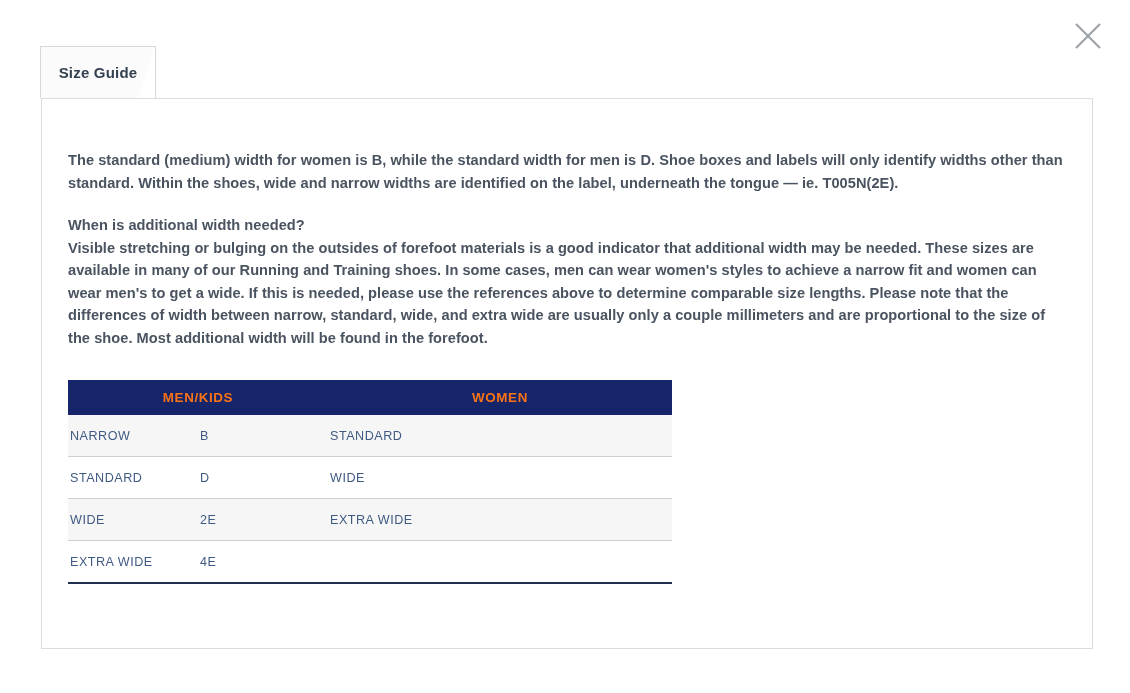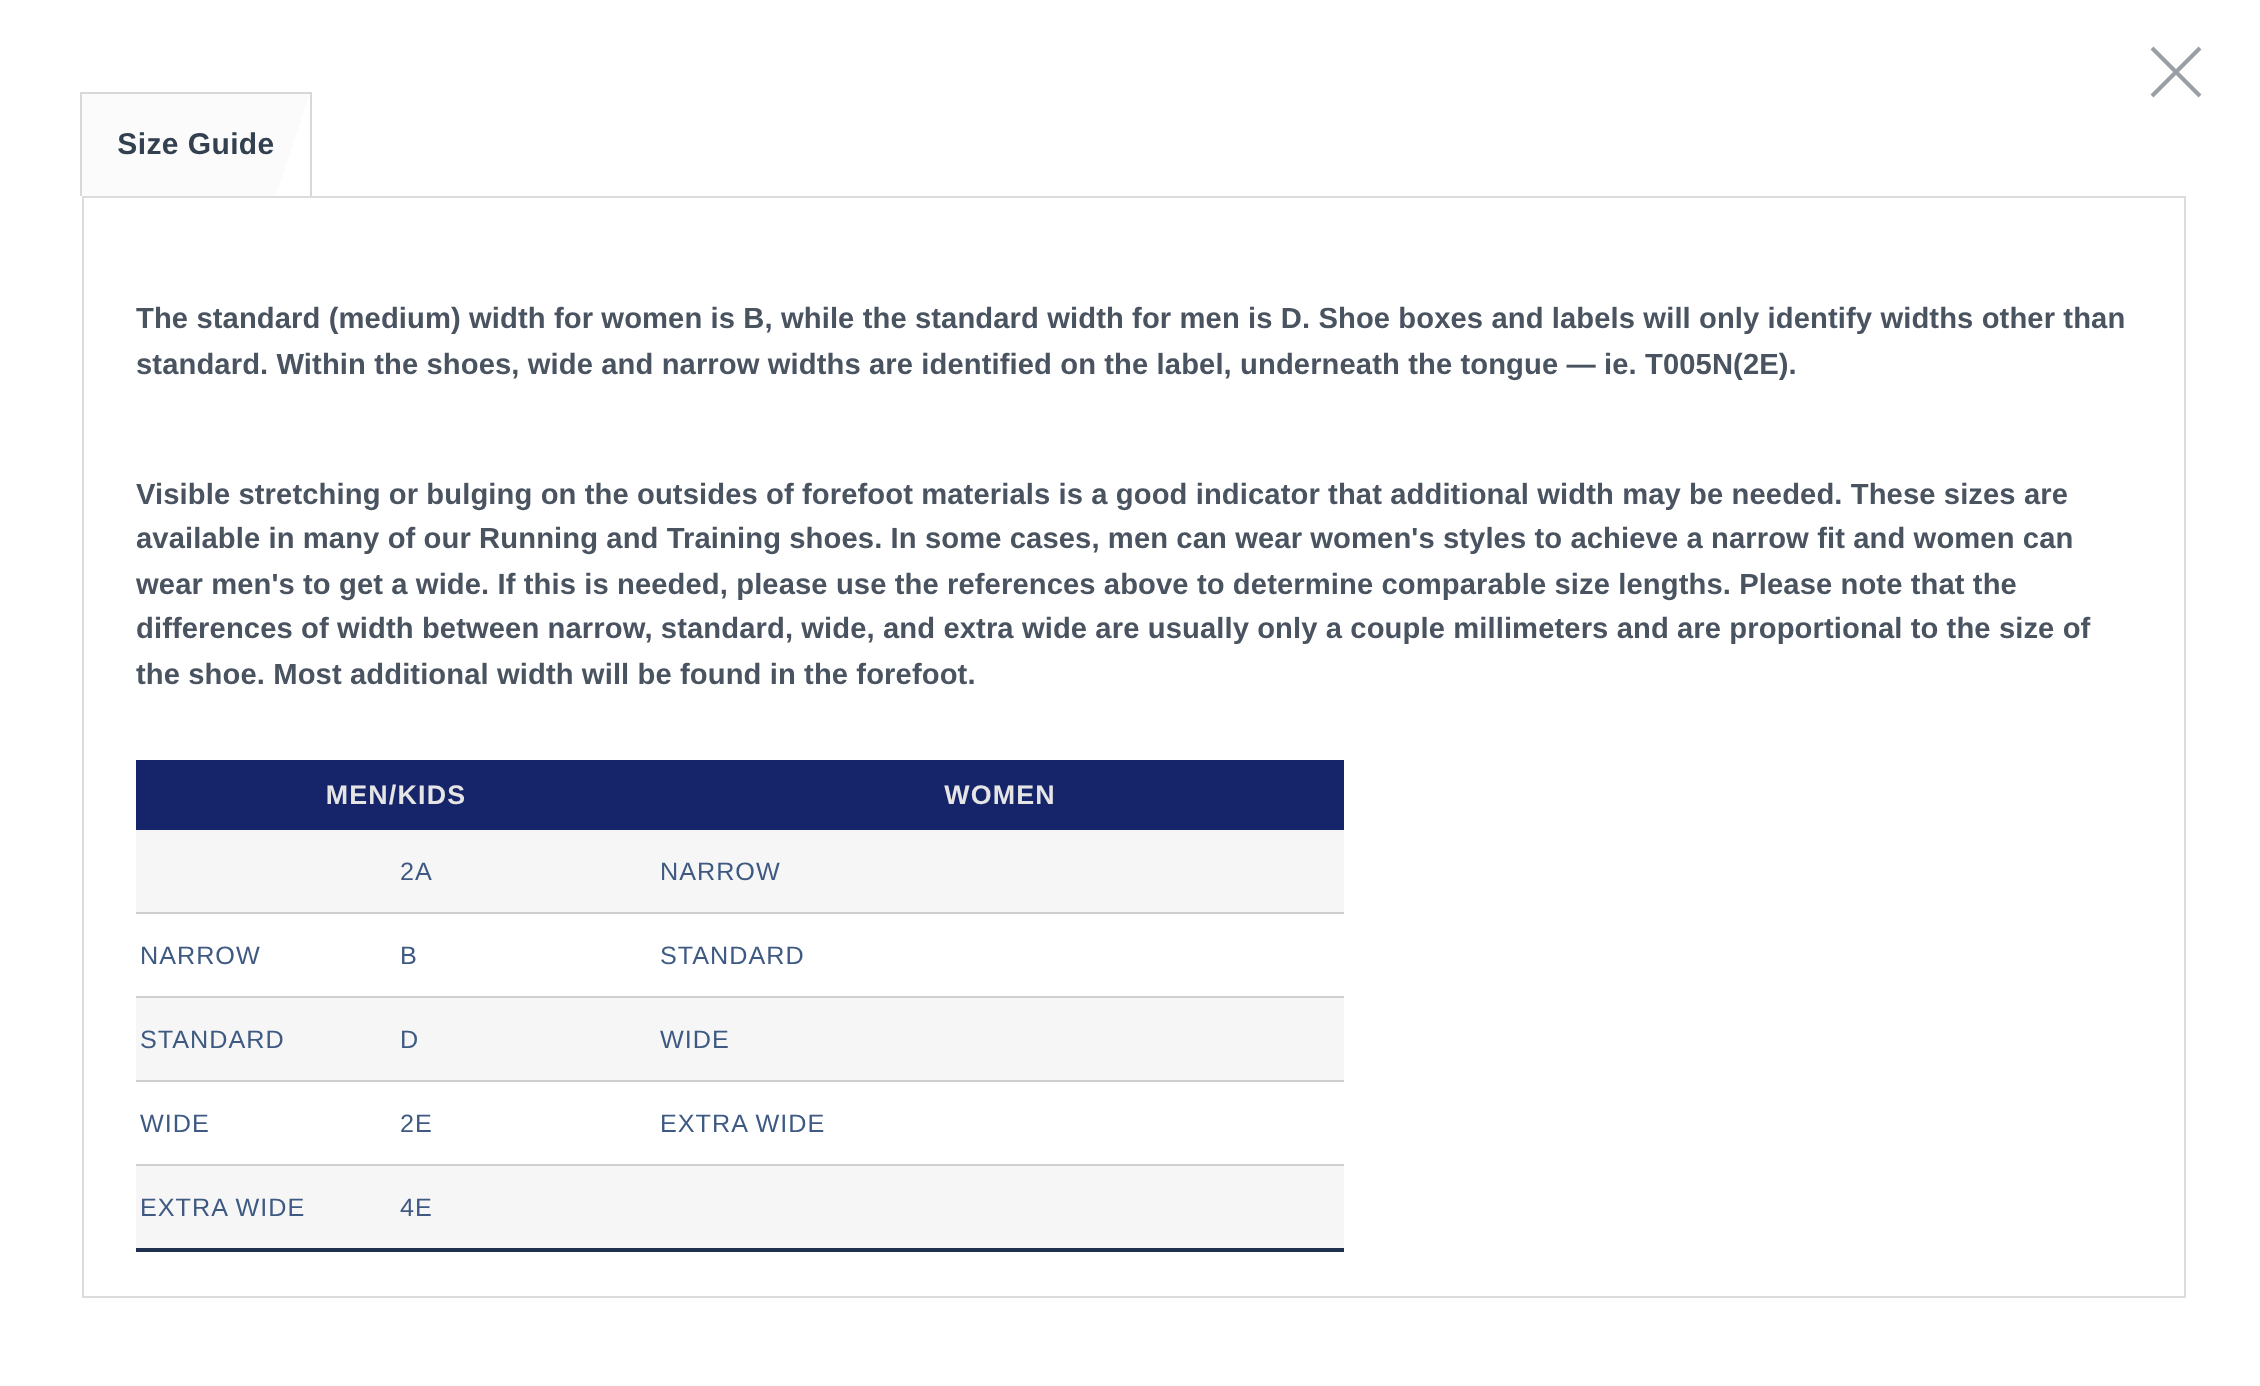--- a/index.html
+++ b/index.html
@@ -139,21 +139,21 @@
 
   
   table.width-table {
     margin-top: 31px;
     border-collapse: collapse;
     width: 600px;
     table-layout: fixed;
   }
   table.width-table th {
     background: #16256a;
-    color: #e5e5e5;
+    color: #f97316;
     font-size: 13.4px;
     font-weight: bold;
     letter-spacing: 0.6px;
     height: 33px;
     text-align: center;
   }
   table.width-table th.men-kids { width: 258px; }
   table.width-table th.women { width: 342px; }
 
   table.width-table td {
@@ -189,37 +189,32 @@
       <span>Size Guide</span>
     </div>
   </div>
 
   <div id="panel">
     <div class="panel-inner">
 
       <p class="body-text">The standard (medium) width for women is B, while the standard width for men is D. Shoe boxes and labels will only identify widths other than standard. Within the shoes, wide and narrow widths are identified on the label, underneath the tongue — ie. T005N(2E).</p>
 
       <p class="body-text second">
-        <br>
+        <span class="subhead">When is additional width needed?</span><br>
         <span>Visible stretching or bulging on the outsides of forefoot materials is a good indicator that additional width may be needed. These sizes are available in many of our Running and Training shoes. In some cases, men can wear women's styles to achieve a narrow fit and women can wear men's to get a wide. If this is needed, please use the references above to determine comparable size lengths. Please note that the differences of width between narrow, standard, wide, and extra wide are usually only a couple millimeters and are proportional to the size of the shoe. Most additional width will be found in the forefoot.</span>
       </p>
 
       <table class="width-table">
         <thead>
           <tr>
             <th class="men-kids" colspan="2">MEN/KIDS</th>
             <th class="women">WOMEN</th>
           </tr>
         </thead>
         <tbody>
-          <tr>
-            <td class="c1"></td>
-            <td class="c2">2A</td>
-            <td class="c3">NARROW</td>
-          </tr>
           <tr>
             <td class="c1">NARROW</td>
             <td class="c2">B</td>
             <td class="c3">STANDARD</td>
           </tr>
           <tr>
             <td class="c1">STANDARD</td>
             <td class="c2">D</td>
             <td class="c3">WIDE</td>
           </tr>

